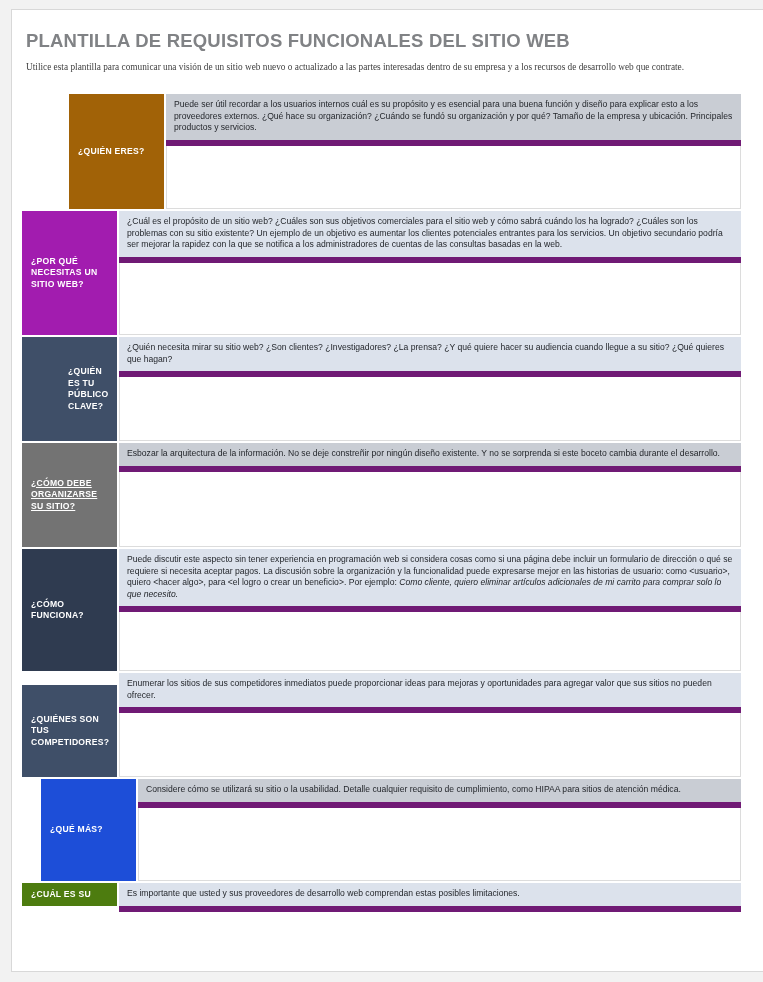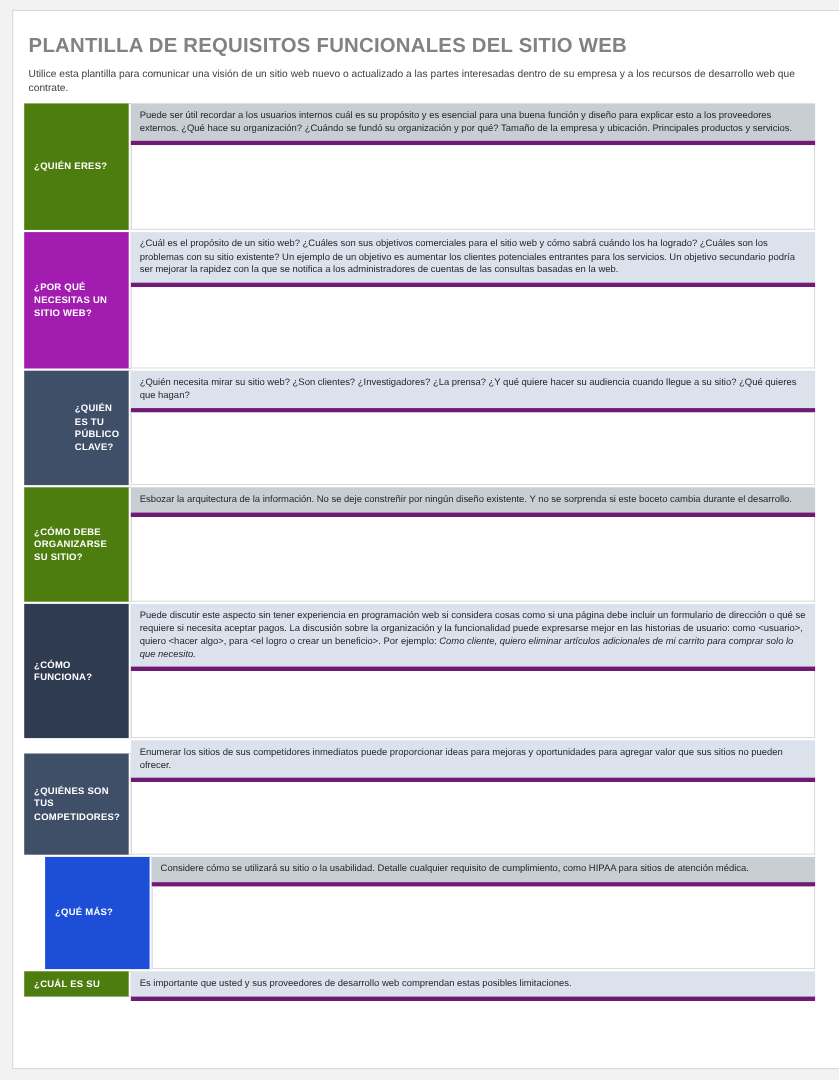--- a/index.html
+++ b/index.html
@@ -36,21 +36,21 @@
     white-space: nowrap;
   }
   .doc-intro {
     position: absolute;
     left: 14px;
     top: 51px;
     width: 712px;
     font-size: 9.3px;
     line-height: 12.5px;
     color: #3f3f3f;
-    font-family: Liberation Sans, sans-serif;
+    font-family: Liberation Serif, serif;
   }
   .table {
     position: absolute;
     left: 10px;
     top: 84px;
     width: 719px;
   }
   .row {
     display: flex;
     align-items: stretch;
@@ -77,21 +77,21 @@
     display: flex;
     flex-direction: column;
     background: #ffffff;
   }
   .prompt {
     box-sizing: border-box;
     padding: 5px 8px 6px 8px;
     font-size: 8.6px;
     line-height: 11.6px;
     color: #24272c;
-    border-bottom: 4px solid #701a75;
+    border-bottom: 6px solid #701a75;
   }
   .prompt .em {
     font-style: italic;
   }
   .answer {
     flex: 1 1 auto;
     background: #ffffff;
     border: 1px solid #dcdcdc;
     border-top: none;
     box-sizing: border-box;
@@ -101,42 +101,42 @@
 <body>
 
 <div class="page">
 
   <div class="doc-title">PLANTILLA DE REQUISITOS FUNCIONALES DEL SITIO WEB</div>
 
   <div class="doc-intro">Utilice esta plantilla para comunicar una visión de un sitio web nuevo o actualizado a las partes interesadas dentro de su empresa y a los recursos de desarrollo web que contrate.</div>
 
   <div class="table">
       <div class="row" style="height: 115px;">
-        <div class="label-cell" style="background: #4d7c0f;">¿QUIÉN ERES?</div>
+        <div class="label-cell" style="background: #a16207; margin-left: 47px;">¿QUIÉN ERES?</div>
         <div class="content-cell">
           <div class="prompt" style="background: rgb(201, 205, 212);">Puede ser útil recordar a los usuarios internos cuál es su propósito y es esencial para una buena función y diseño para explicar esto a los proveedores externos. ¿Qué hace su organización? ¿Cuándo se fundó su organización y por qué? Tamaño de la empresa y ubicación. Principales productos y servicios.</div>
           <div class="answer" contenteditable="true" style=""></div>
         </div>
       </div>
       <div class="row" style="height: 124px;">
         <div class="label-cell" style="background: #a21caf;">¿POR QUÉ NECESITAS UN SITIO WEB?</div>
         <div class="content-cell">
           <div class="prompt" style="background: rgb(220, 226, 236);">¿Cuál es el propósito de un sitio web? ¿Cuáles son sus objetivos comerciales para el sitio web y cómo sabrá cuándo los ha logrado? ¿Cuáles son los problemas con su sitio existente? Un ejemplo de un objetivo es aumentar los clientes potenciales entrantes para los servicios. Un objetivo secundario podría ser mejorar la rapidez con la que se notifica a los administradores de cuentas de las consultas basadas en la web.</div>
           <div class="answer" contenteditable="true" style=""></div>
         </div>
       </div>
       <div class="row" style="height: 104px;">
         <div class="label-cell" style="background: rgb(63, 79, 104); padding-left: 46px;">¿QUIÉN ES TU PÚBLICO CLAVE?</div>
         <div class="content-cell">
           <div class="prompt" style="background: rgb(220, 226, 236);">¿Quién necesita mirar su sitio web? ¿Son clientes? ¿Investigadores? ¿La prensa? ¿Y qué quiere hacer su audiencia cuando llegue a su sitio? ¿Qué quieres que hagan?</div>
           <div class="answer" contenteditable="true" style=""></div>
         </div>
       </div>
       <div class="row" style="height: 104px;">
-        <div class="label-cell" style="background: #4d7c0f;">¿CÓMO DEBE ORGANIZARSE SU SITIO?</div>
+        <div class="label-cell" style="background: #737373; text-decoration: underline;">¿CÓMO DEBE ORGANIZARSE SU SITIO?</div>
         <div class="content-cell">
           <div class="prompt" style="background: rgb(201, 205, 212);">Esbozar la arquitectura de la información. No se deje constreñir por ningún diseño existente. Y no se sorprenda si este boceto cambia durante el desarrollo.</div>
           <div class="answer" contenteditable="true" style=""></div>
         </div>
       </div>
       <div class="row" style="height: 122px;">
         <div class="label-cell" style="background: rgb(47, 59, 80);">¿CÓMO FUNCIONA?</div>
         <div class="content-cell">
           <div class="prompt" style="background: rgb(220, 226, 236);">Puede discutir este aspecto sin tener experiencia en programación web si considera cosas como si una página debe incluir un formulario de dirección o qué se requiere si necesita aceptar pagos. La discusión sobre la organización y la funcionalidad puede expresarse mejor en las historias de usuario: como &lt;usuario&gt;, quiero &lt;hacer algo&gt;, para &lt;el logro o crear un beneficio&gt;. Por ejemplo: <span class="em">Como cliente, quiero eliminar artículos adicionales de mi carrito para comprar solo lo que necesito.</span></div>
           <div class="answer" contenteditable="true" style=""></div>

